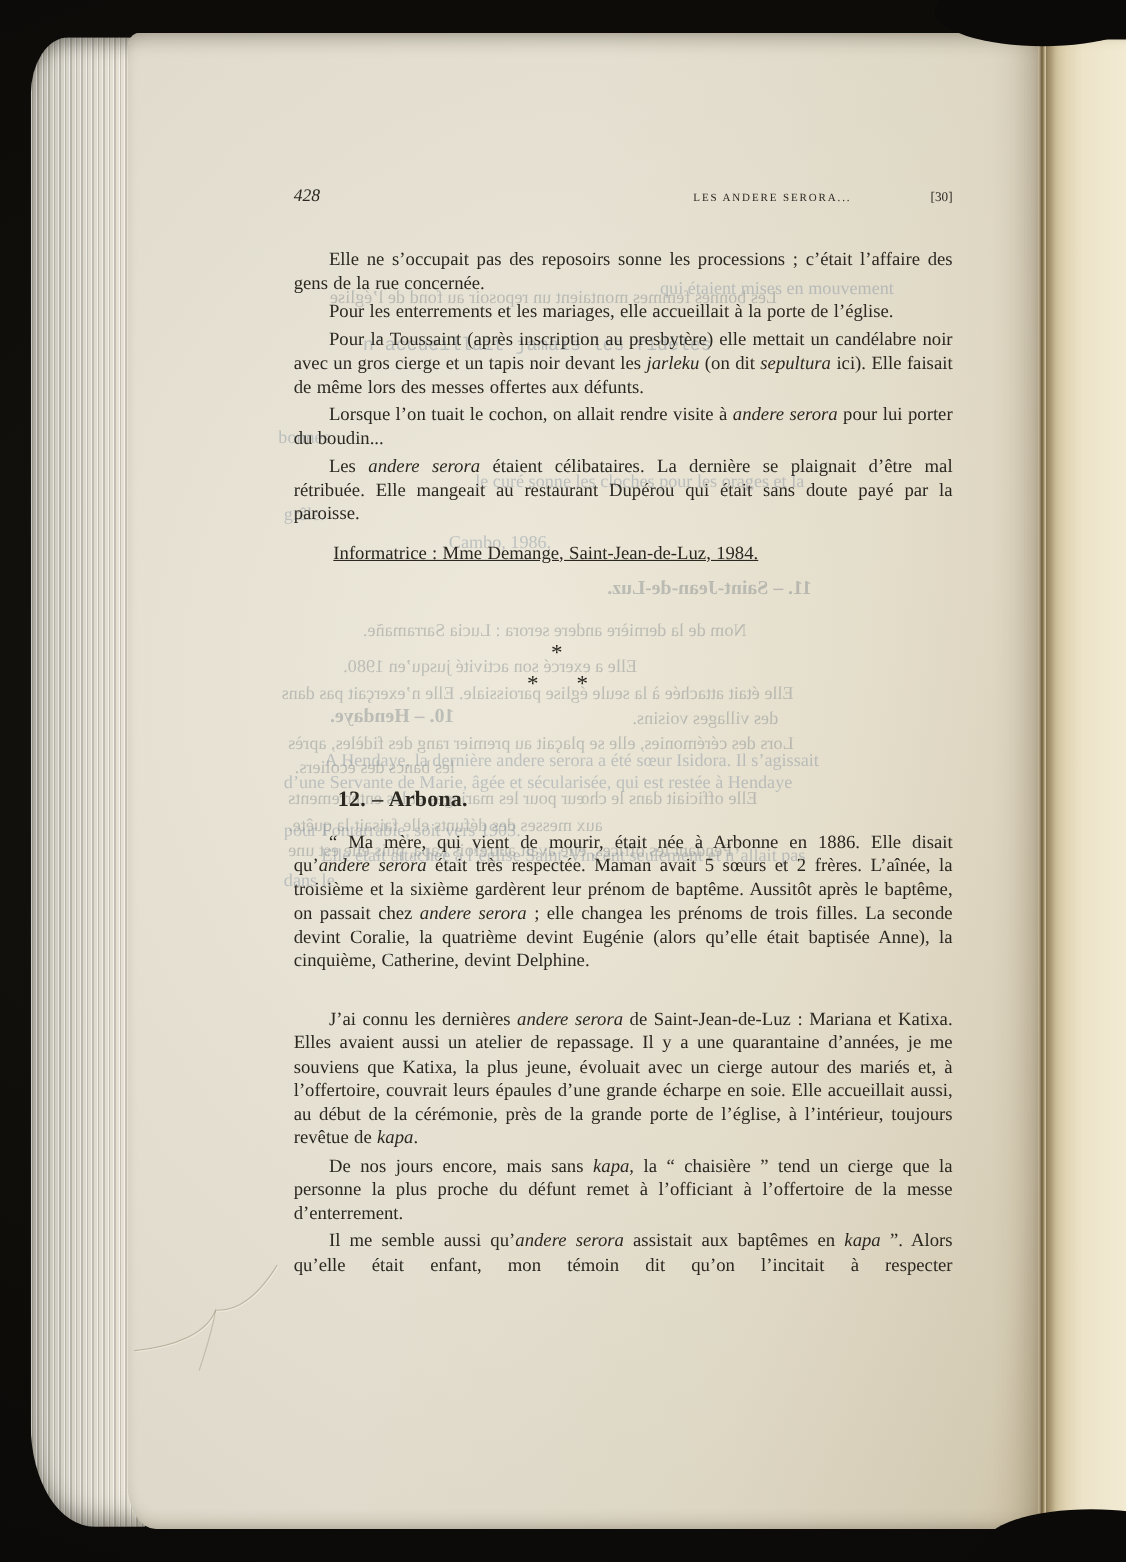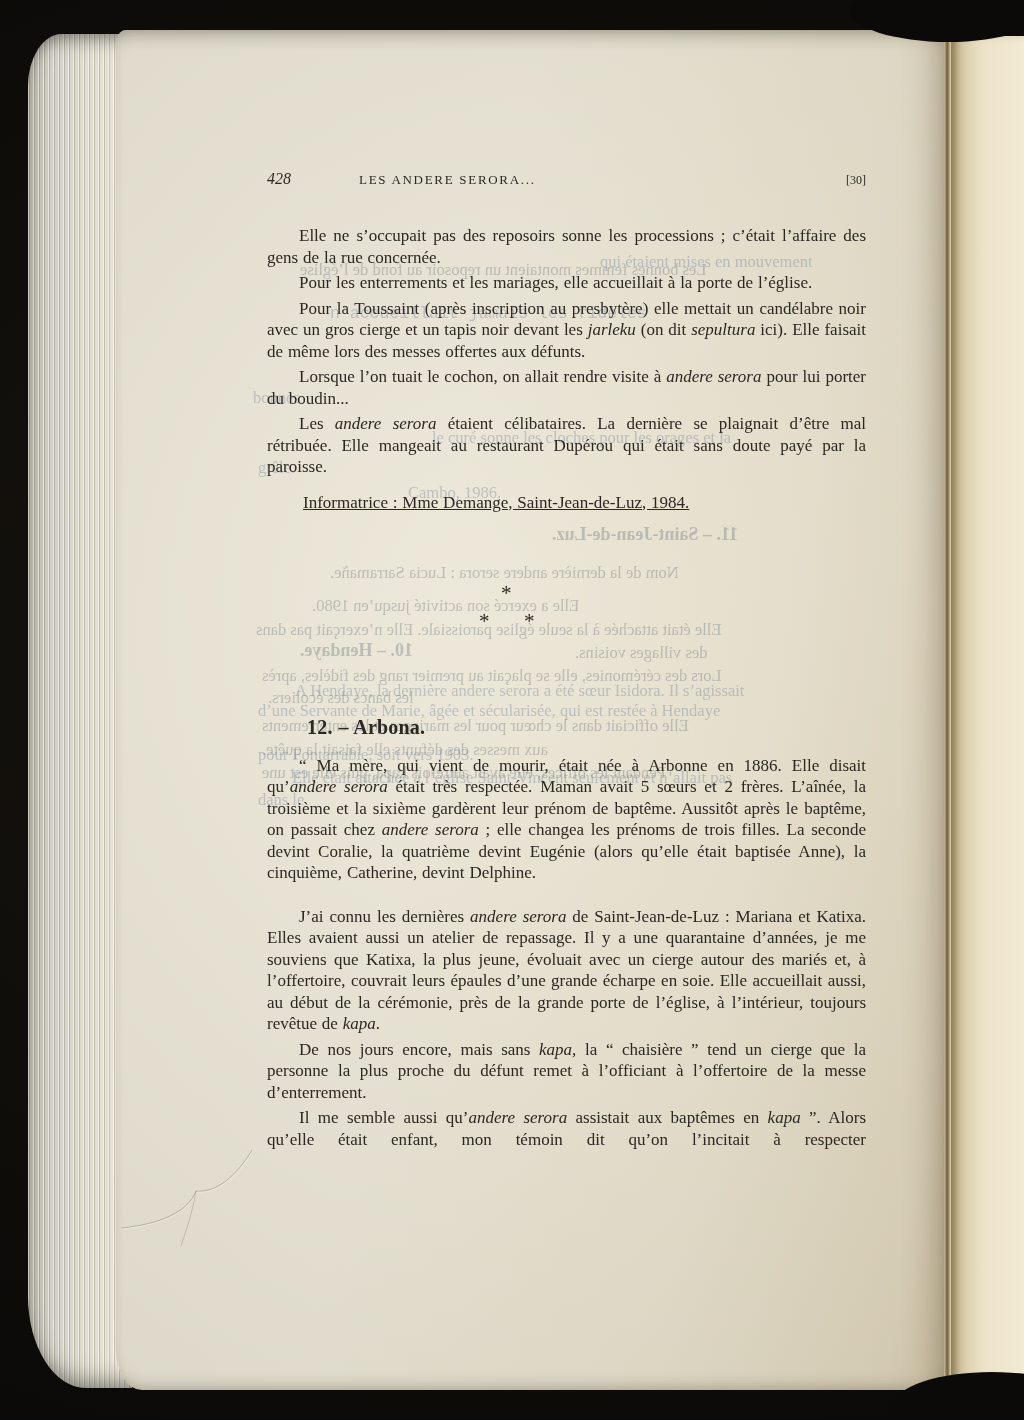--- a/index.html
+++ b/index.html
@@ -50,27 +50,27 @@
   #bleed-layer{position:absolute;left:0;top:0;width:1024px;height:1420px;pointer-events:none;}
   .bleed{position:absolute;white-space:nowrap;font-size:16.5px;line-height:1;filter:blur(0.5px);}
   .bleed.mirrored{display:inline-block;transform:scaleX(-1);color:rgba(98,107,118,0.34);}
   .bleed.offset{color:rgba(90,112,142,0.32);}
   .bleed.b{font-weight:bold;font-size:18px;}
 
   
   .textblock{position:absolute;left:267px;top:170px;width:599px;color:#2b2822;z-index:5;}
   .pagehead{display:flex;align-items:baseline;}
   .pnum{width:92px;font-size:16px;font-style:italic;}
-  .ptitle{flex:1;text-align:left;font-size:13px;letter-spacing:1.7px;}
+  .ptitle{flex:1;text-align:right;font-size:10px;letter-spacing:1.7px;}
   .pbracket{width:92px;text-align:right;font-size:12px;}
 
   #body-sections{padding-top:37px;font-size:17px;line-height:21.5px;text-align:justify;}
   #body-sections p{margin:0 0 4px;text-indent:32px;word-spacing:0.6px;}
   #body-sections p.info{margin-top:14px;text-indent:36px;text-decoration:underline;}
-  #body-sections p.sp{margin-top:22px;}
+  #body-sections p.sp{margin-top:32px;}
   #body-sections p.cont{text-align-last:justify;}
   #body-sections p.heading{margin-top:74px;margin-bottom:16px;font-weight:bold;font-size:20px;text-indent:40px;letter-spacing:0.2px;}
   .stars{position:relative;height:60px;margin-top:70px;}
   .star{position:absolute;font-size:21px;color:#2b2822;}
   .star.s1{left:234px;top:0;}
   .star.s2{left:212px;top:28px;}
   .star.s3{left:257px;top:28px;}
 
   .crease{position:absolute;left:0;top:0;pointer-events:none;z-index:4;}
 </style>

